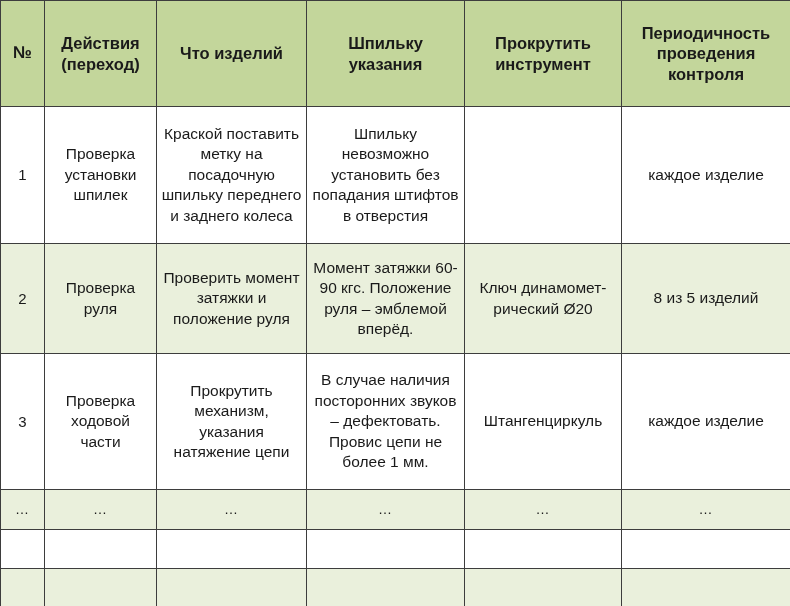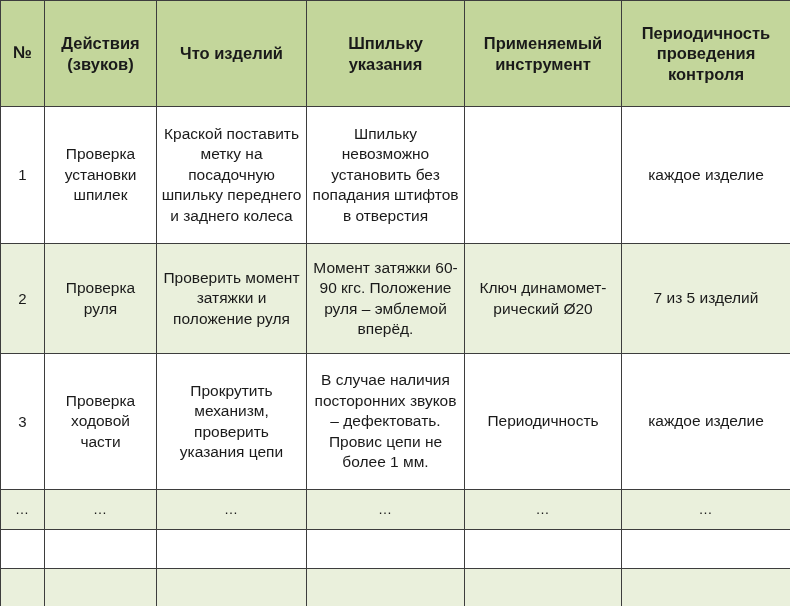--- a/index.html
+++ b/index.html
@@ -76,50 +76,50 @@
     <col class="c-num">
     <col class="c-act">
     <col class="c-do">
     <col class="c-key">
     <col class="c-tool">
     <col class="c-freq">
   </colgroup>
   <thead>
     <tr>
       <th class="num-head">№</th>
-      <th>Действия (звуков)</th>
+      <th>Действия (переход)</th>
       <th>Что изделий</th>
       <th>Шпильку указания</th>
-      <th>Применяемый инструмент</th>
+      <th>Прокрутить инструмент</th>
       <th>Периодичность проведения контроля</th>
     </tr>
   </thead>
   <tbody>
     <tr class="r1 row-white">
       <td class="num-cell">1</td>
       <td>Проверка установки шпилек</td>
       <td>Краской поставить метку на посадочную шпильку переднего и заднего колеса</td>
       <td>Шпильку невозможно установить без попадания штифтов в отверстия</td>
       <td></td>
       <td>каждое изделие</td>
     </tr>
     <tr class="r2 row-green">
       <td class="num-cell">2</td>
       <td>Проверка руля</td>
       <td>Проверить момент затяжки и положение руля</td>
       <td>Момент затяжки 60-90 кгс. Положение руля –  эмблемой вперёд.</td>
       <td>Ключ динамомет-рический Ø20</td>
-      <td>7 из 5 изделий</td>
+      <td>8 из 5 изделий</td>
     </tr>
     <tr class="r3 row-white">
       <td class="num-cell">3</td>
       <td>Проверка ходовой части</td>
-      <td>Прокрутить механизм, проверить указания цепи</td>
+      <td>Прокрутить механизм, указания натяжение цепи</td>
       <td>В случае наличия посторонних звуков – дефектовать. Провис цепи не более 1 мм.</td>
-      <td>Периодичность</td>
+      <td>Штангенциркуль</td>
       <td>каждое изделие</td>
     </tr>
     <tr class="rdots row-green">
       <td class="num-cell">…</td>
       <td>…</td>
       <td>…</td>
       <td>…</td>
       <td>…</td>
       <td>…</td>
     </tr>

